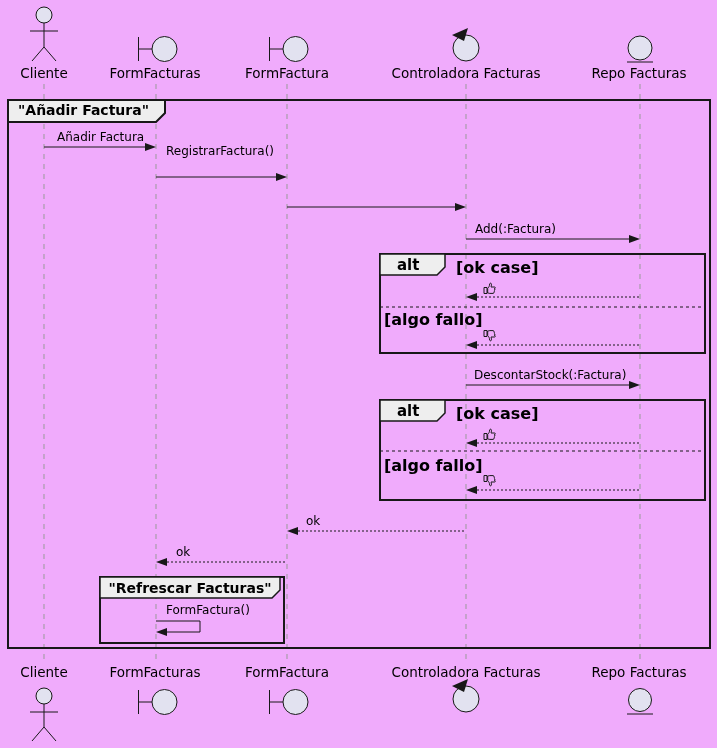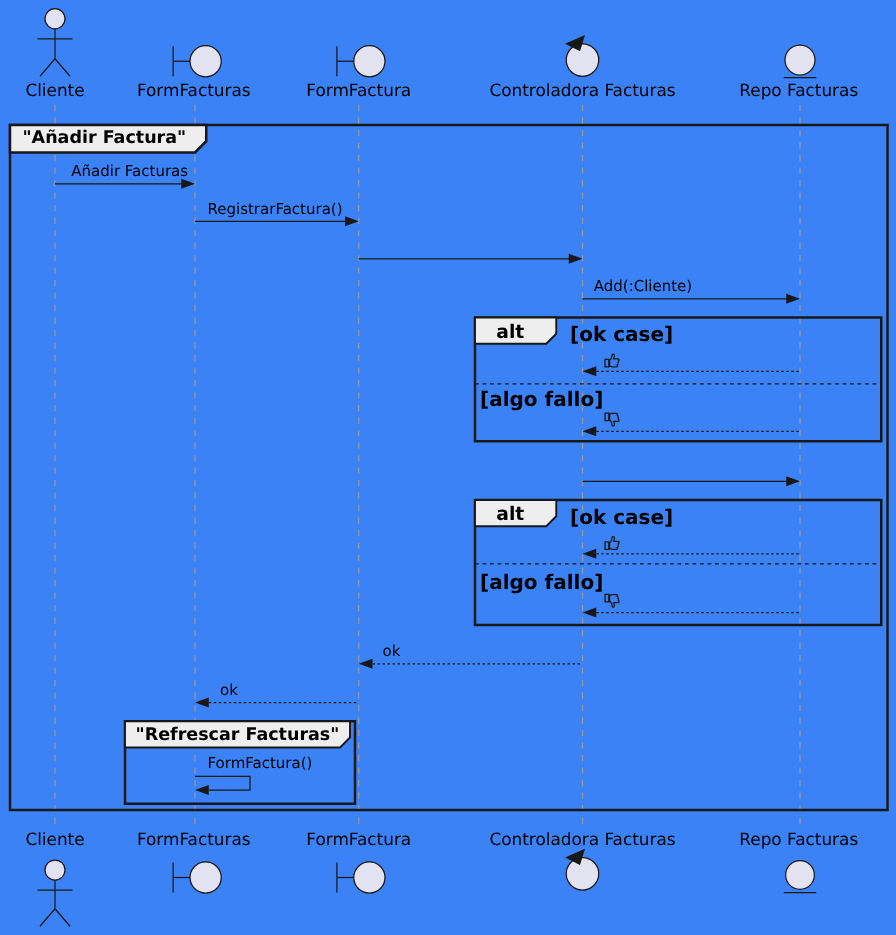--- a/index.html
+++ b/index.html
@@ -1,17 +1,17 @@
 <!DOCTYPE html>
 <html><head>
 <meta charset="utf-8">
 <style>
   html,body{margin:0;padding:0;background:#ffffff;}
   .stage{
-    position:relative;width:717px;height:748px;background:#3b82f6;
+    position:relative;width:717px;height:748px;background:#f0abfc;
     font-family:"DejaVu Sans",sans-serif;color:#000;overflow:hidden;
   }
   .stage svg{position:absolute;left:0;top:0;}
   .txt{position:absolute;white-space:nowrap;font-size:12px;line-height:1.2;}
   .plabel{position:absolute;transform:translateX(-50%);font-size:13.5px;white-space:nowrap;line-height:1.2;}
   .ftitle{position:absolute;font-weight:bold;font-size:14px;white-space:nowrap;line-height:1.2;}
   .alt-op{position:absolute;font-weight:bold;font-size:15px;line-height:1.2;}
   .guard{position:absolute;font-weight:bold;font-size:16px;white-space:nowrap;line-height:1.2;}
   .center{transform:translateX(-50%);}
 </style>
@@ -157,23 +157,24 @@
 
   <div class="ftitle" style="left:18px;top:102px;">"Añadir Factura"</div>
   <div class="ftitle center" style="left:190px;top:580px;">"Refrescar Facturas"</div>
   <div class="alt-op" style="left:397px;top:256px;">alt</div>
   <div class="alt-op" style="left:397px;top:402px;">alt</div>
   <div class="guard" style="left:456px;top:258px;">[ok case]</div>
   <div class="guard" style="left:384px;top:310px;">[algo fallo]</div>
   <div class="guard" style="left:456px;top:404px;">[ok case]</div>
   <div class="guard" style="left:384px;top:456px;">[algo fallo]</div>
 
-  <div class="txt" style="left:57px;top:130px;">Añadir Facturas</div>
-  <div class="txt" style="left:166px;top:160px;">RegistrarFactura()</div>
-  <div class="txt" style="left:475px;top:222px;">Add(:Cliente)</div>
+  <div class="txt" style="left:57px;top:130px;">Añadir Factura</div>
+  <div class="txt" style="left:166px;top:144px;">RegistrarFactura()</div>
+  <div class="txt" style="left:475px;top:222px;">Add(:Factura)</div>
+  <div class="txt" style="left:474px;top:368px;">DescontarStock(:Factura)</div>
   <div class="txt" style="left:306px;top:514px;">ok</div>
   <div class="txt" style="left:176px;top:545px;">ok</div>
   <div class="txt" style="left:166px;top:603px;">FormFactura()</div>
 
   <div class="plabel" style="left:44px;top:664px;">Cliente</div>
   <div class="plabel" style="left:155px;top:664px;">FormFacturas</div>
   <div class="plabel" style="left:287px;top:664px;">FormFactura</div>
   <div class="plabel" style="left:466px;top:664px;">Controladora Facturas</div>
   <div class="plabel" style="left:639px;top:664px;">Repo Facturas</div>
 

